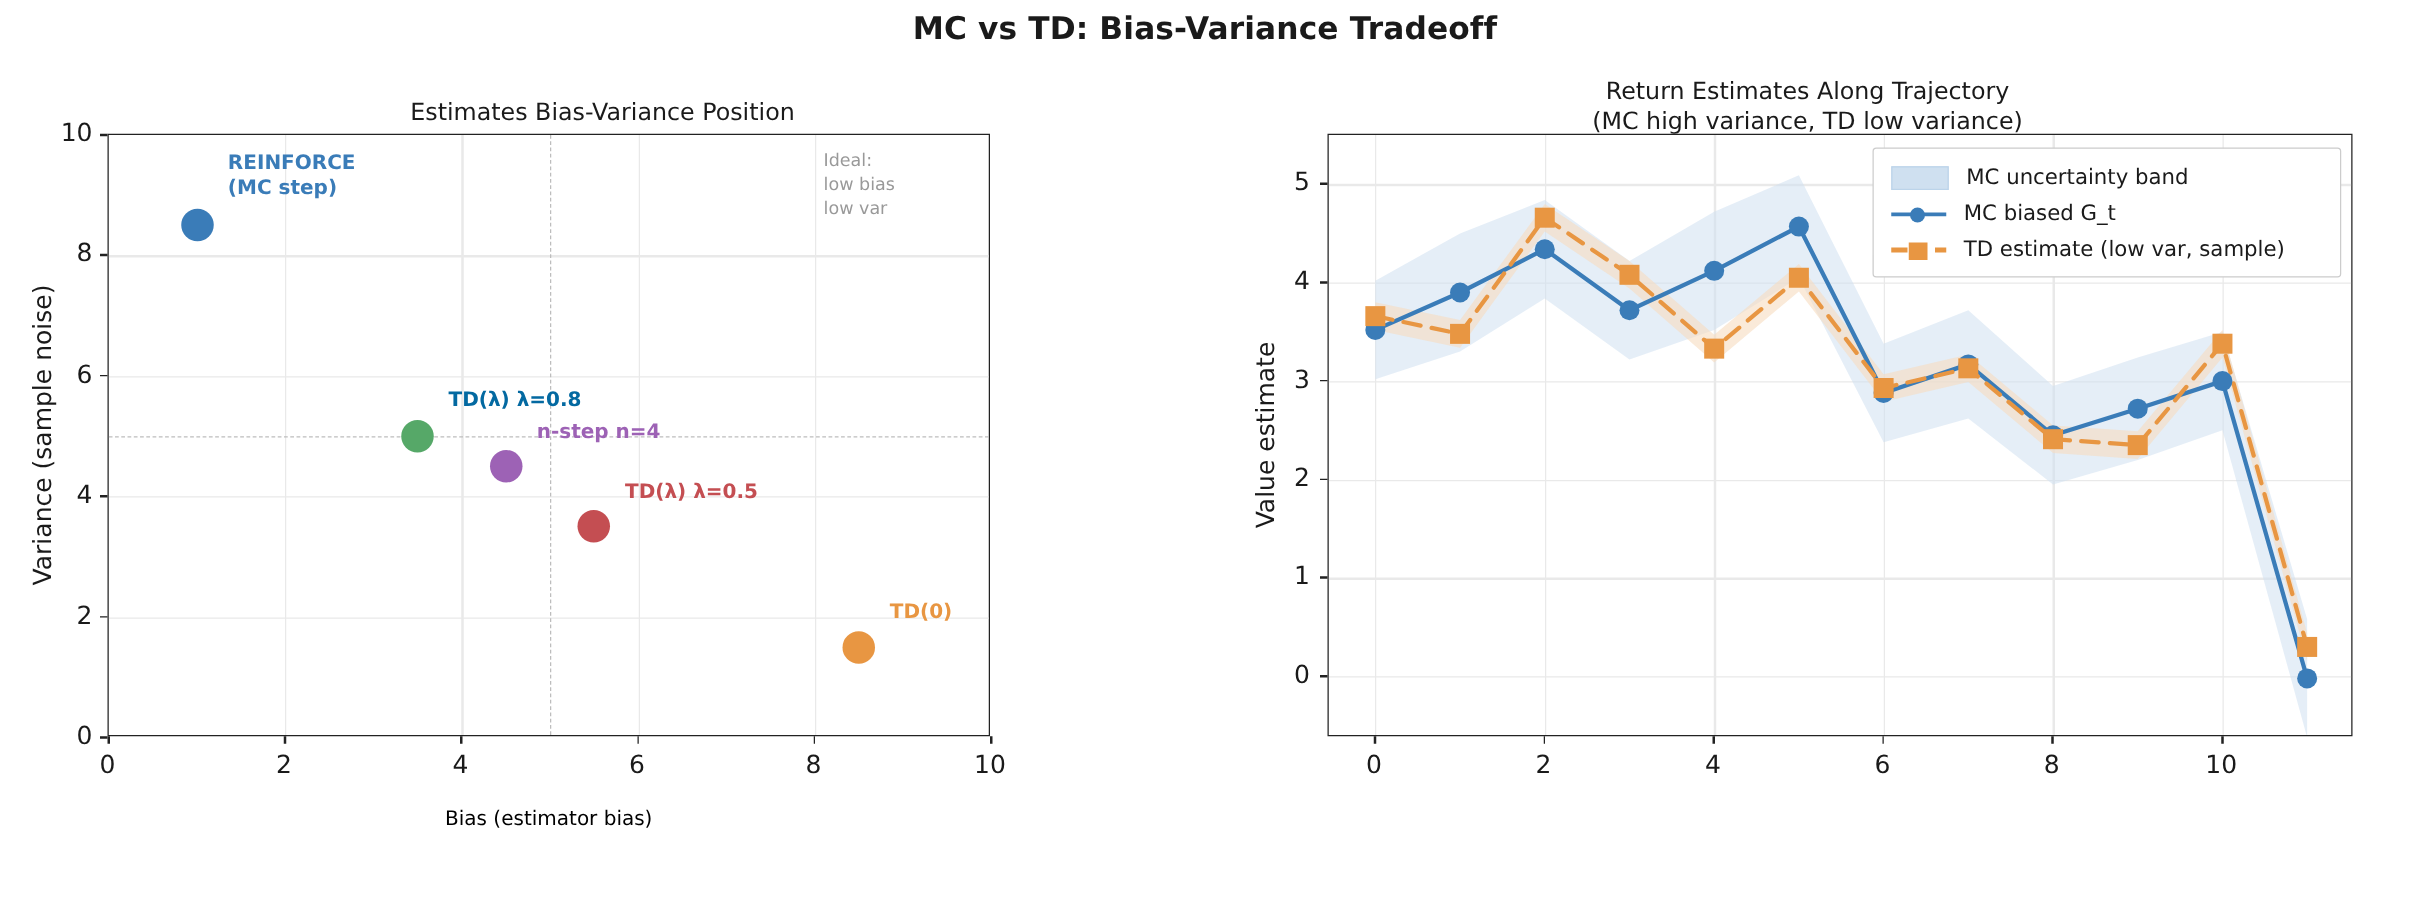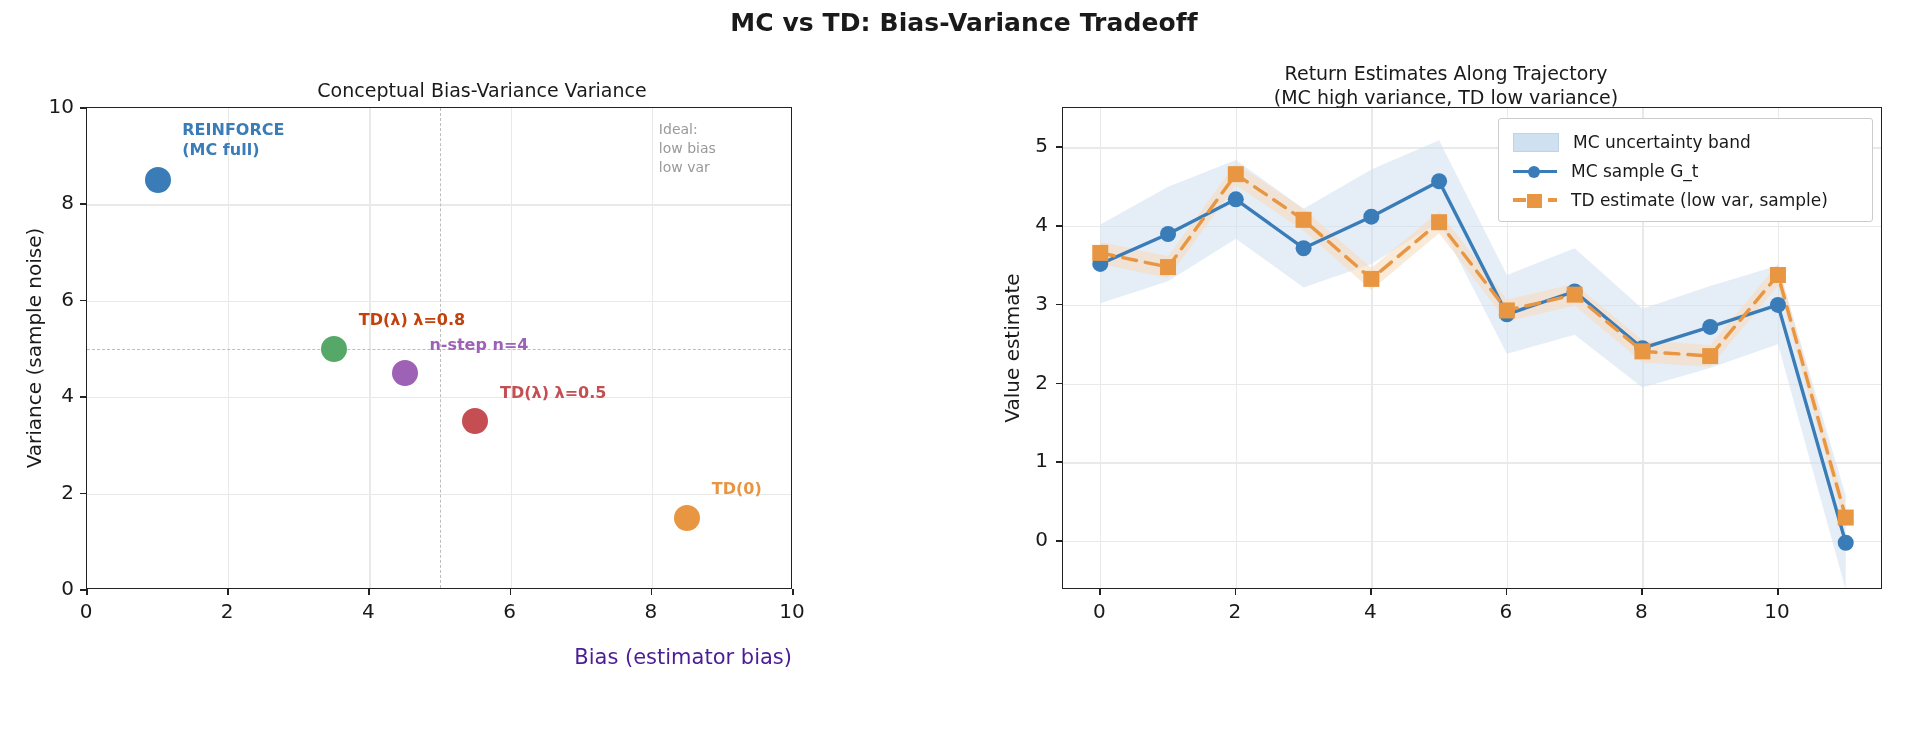--- a/index.html
+++ b/index.html
@@ -21,21 +21,21 @@
 
   .dashv,.dashh{position:absolute;}
   .dashv{width:0;border-left:1.7px dashed #bdbdbd;top:0;bottom:0;}
   .dashh{height:0;border-top:1.7px dashed #bdbdbd;left:0;right:0;}
 
   .ytick,.xtick{position:absolute;font-size:20px;color:#1a1a1a;}
   .ytick{text-align:right;}
   .xtick{text-align:center;}
   .tickmark{position:absolute;background:#222;}
 
-  .axlabel{position:absolute;font-size:21px;color:#4c1d95;text-align:right;}
+  .axlabel{position:absolute;font-size:16px;color:#000000;text-align:center;}
   .ylabel-rot{position:absolute;font-size:20px;color:#1a1a1a;transform-origin:0 0;transform:rotate(-90deg);white-space:nowrap;}
 
   .dot{position:absolute;border-radius:50%;}
   .ptlabel{position:absolute;font-size:16px;font-weight:bold;white-space:pre;line-height:20px;}
   .idealnote{position:absolute;font-size:14px;color:#999999;line-height:19px;white-space:pre;text-align:left;}
 
   .legendbox{position:absolute;box-sizing:border-box;border:1px solid #cccccc;background:#ffffff;border-radius:3px;}
   .legrow{position:absolute;display:flex;align-items:center;height:26px;}
   .legtext{font-size:17px;color:#1a1a1a;white-space:nowrap;}
   .swatch-band{width:44px;height:17px;background:#cfe0f0;border:1px solid #bcd4ea;margin-right:14px;}
@@ -50,40 +50,40 @@
   svg{position:absolute;left:0;top:0;overflow:visible;}
 </style>
 </head>
 <body>
 
 <div class="fig">
 
   <div id="suptitle">MC vs TD: Bias-Variance Tradeoff</div>
 
   <div class="panel" id="leftpanel" style="left:0px;top:60px;width:964px;height:675px;">
-    <div class="axtitle" style="left:0;top:18px;">Conceptual Bias-Variance Variance</div>
+    <div class="axtitle" style="left:0;top:18px;">Estimates Bias-Variance Position</div>
     <div class="plotbox" id="leftbox" style="left:86px;top:47px;width:706px;height:482px;">
         <div class="gridv" style="left: 141.2px;"></div>
         <div class="gridv" style="left: 282.4px;"></div>
         <div class="gridv" style="left: 423.6px;"></div>
         <div class="gridv" style="left: 564.8px;"></div>
         <div class="gridh" style="top: 385.6px;"></div>
         <div class="gridh" style="top: 289.2px;"></div>
         <div class="gridh" style="top: 192.8px;"></div>
         <div class="gridh" style="top: 96.4px;"></div>
         <div class="dashv" style="left: 353px;"></div>
         <div class="dashh" style="top: 241px;"></div>
         <div class="idealnote" style="left: 571.86px; top: 12.46px; color: rgb(153, 153, 153);">Ideal:
 low bias
 low var</div>
         <div class="dot" style="left: 57.6px; top: 59.3px; width: 26px; height: 26px; background: rgb(58, 124, 184);"></div>
         <div class="ptlabel" style="left: 95.31px; top: 12.1px; color: rgb(58, 124, 184);">REINFORCE
-(MC full)</div>
+(MC step)</div>
         <div class="dot" style="left: 234.1px; top: 228px; width: 26px; height: 26px; background: rgb(86, 168, 104);"></div>
-        <div class="ptlabel" style="left: 271.81px; top: 202.49px; color: #c2410c;">TD(λ) λ=0.8</div>
+        <div class="ptlabel" style="left: 271.81px; top: 202.49px; color: #0369a1;">TD(λ) λ=0.8</div>
         <div class="dot" style="left: 304.7px; top: 252.1px; width: 26px; height: 26px; background: rgb(157, 98, 181);"></div>
         <div class="ptlabel" style="left: 342.41px; top: 226.59px; color: rgb(157, 98, 181);">n-step n=4</div>
         <div class="dot" style="left: 375.3px; top: 300.3px; width: 26px; height: 26px; background: rgb(196, 78, 82);"></div>
         <div class="ptlabel" style="left: 413.01px; top: 274.79px; color: rgb(196, 78, 82);">TD(λ) λ=0.5</div>
         <div class="dot" style="left: 587.1px; top: 396.7px; width: 26px; height: 26px; background: rgb(232, 150, 66);"></div>
         <div class="ptlabel" style="left: 624.81px; top: 371.19px; color: rgb(232, 150, 66);">TD(0)</div>
       </div>
   <div class="tickmark" style="left: 86px; top: 529px; width: 1.6px; height: 6px;"></div>
       <div class="xtick" style="left: 56px; top: 539px; width: 60px;">0</div>
       <div class="tickmark" style="left: 227.2px; top: 529px; width: 1.6px; height: 6px;"></div>
@@ -161,21 +161,21 @@
         <div class="legendbox" style="left: 435px; top: 10px; width: 375px; height: 104px;">
           <div class="legrow" style="left: 14px; top: 10px;">
             <div class="swatch-band"></div>
             <span class="legtext">MC uncertainty band</span>
           </div>
           <div class="legrow" style="left: 14px; top: 39px;">
             <div class="swatch-line">
               <div class="ln"></div>
               <div class="mk"></div>
             </div>
-            <span class="legtext">MC sample G_t</span>
+            <span class="legtext">MC biased G_t</span>
           </div>
           <div class="legrow" style="left: 14px; top: 68px;">
             <div class="swatch-dash">
               <div class="d1"></div>
               <div class="d2"></div>
               <div class="mk"></div>
             </div>
             <span class="legtext">TD estimate (low var, sample)</span>
           </div>
         </div>

